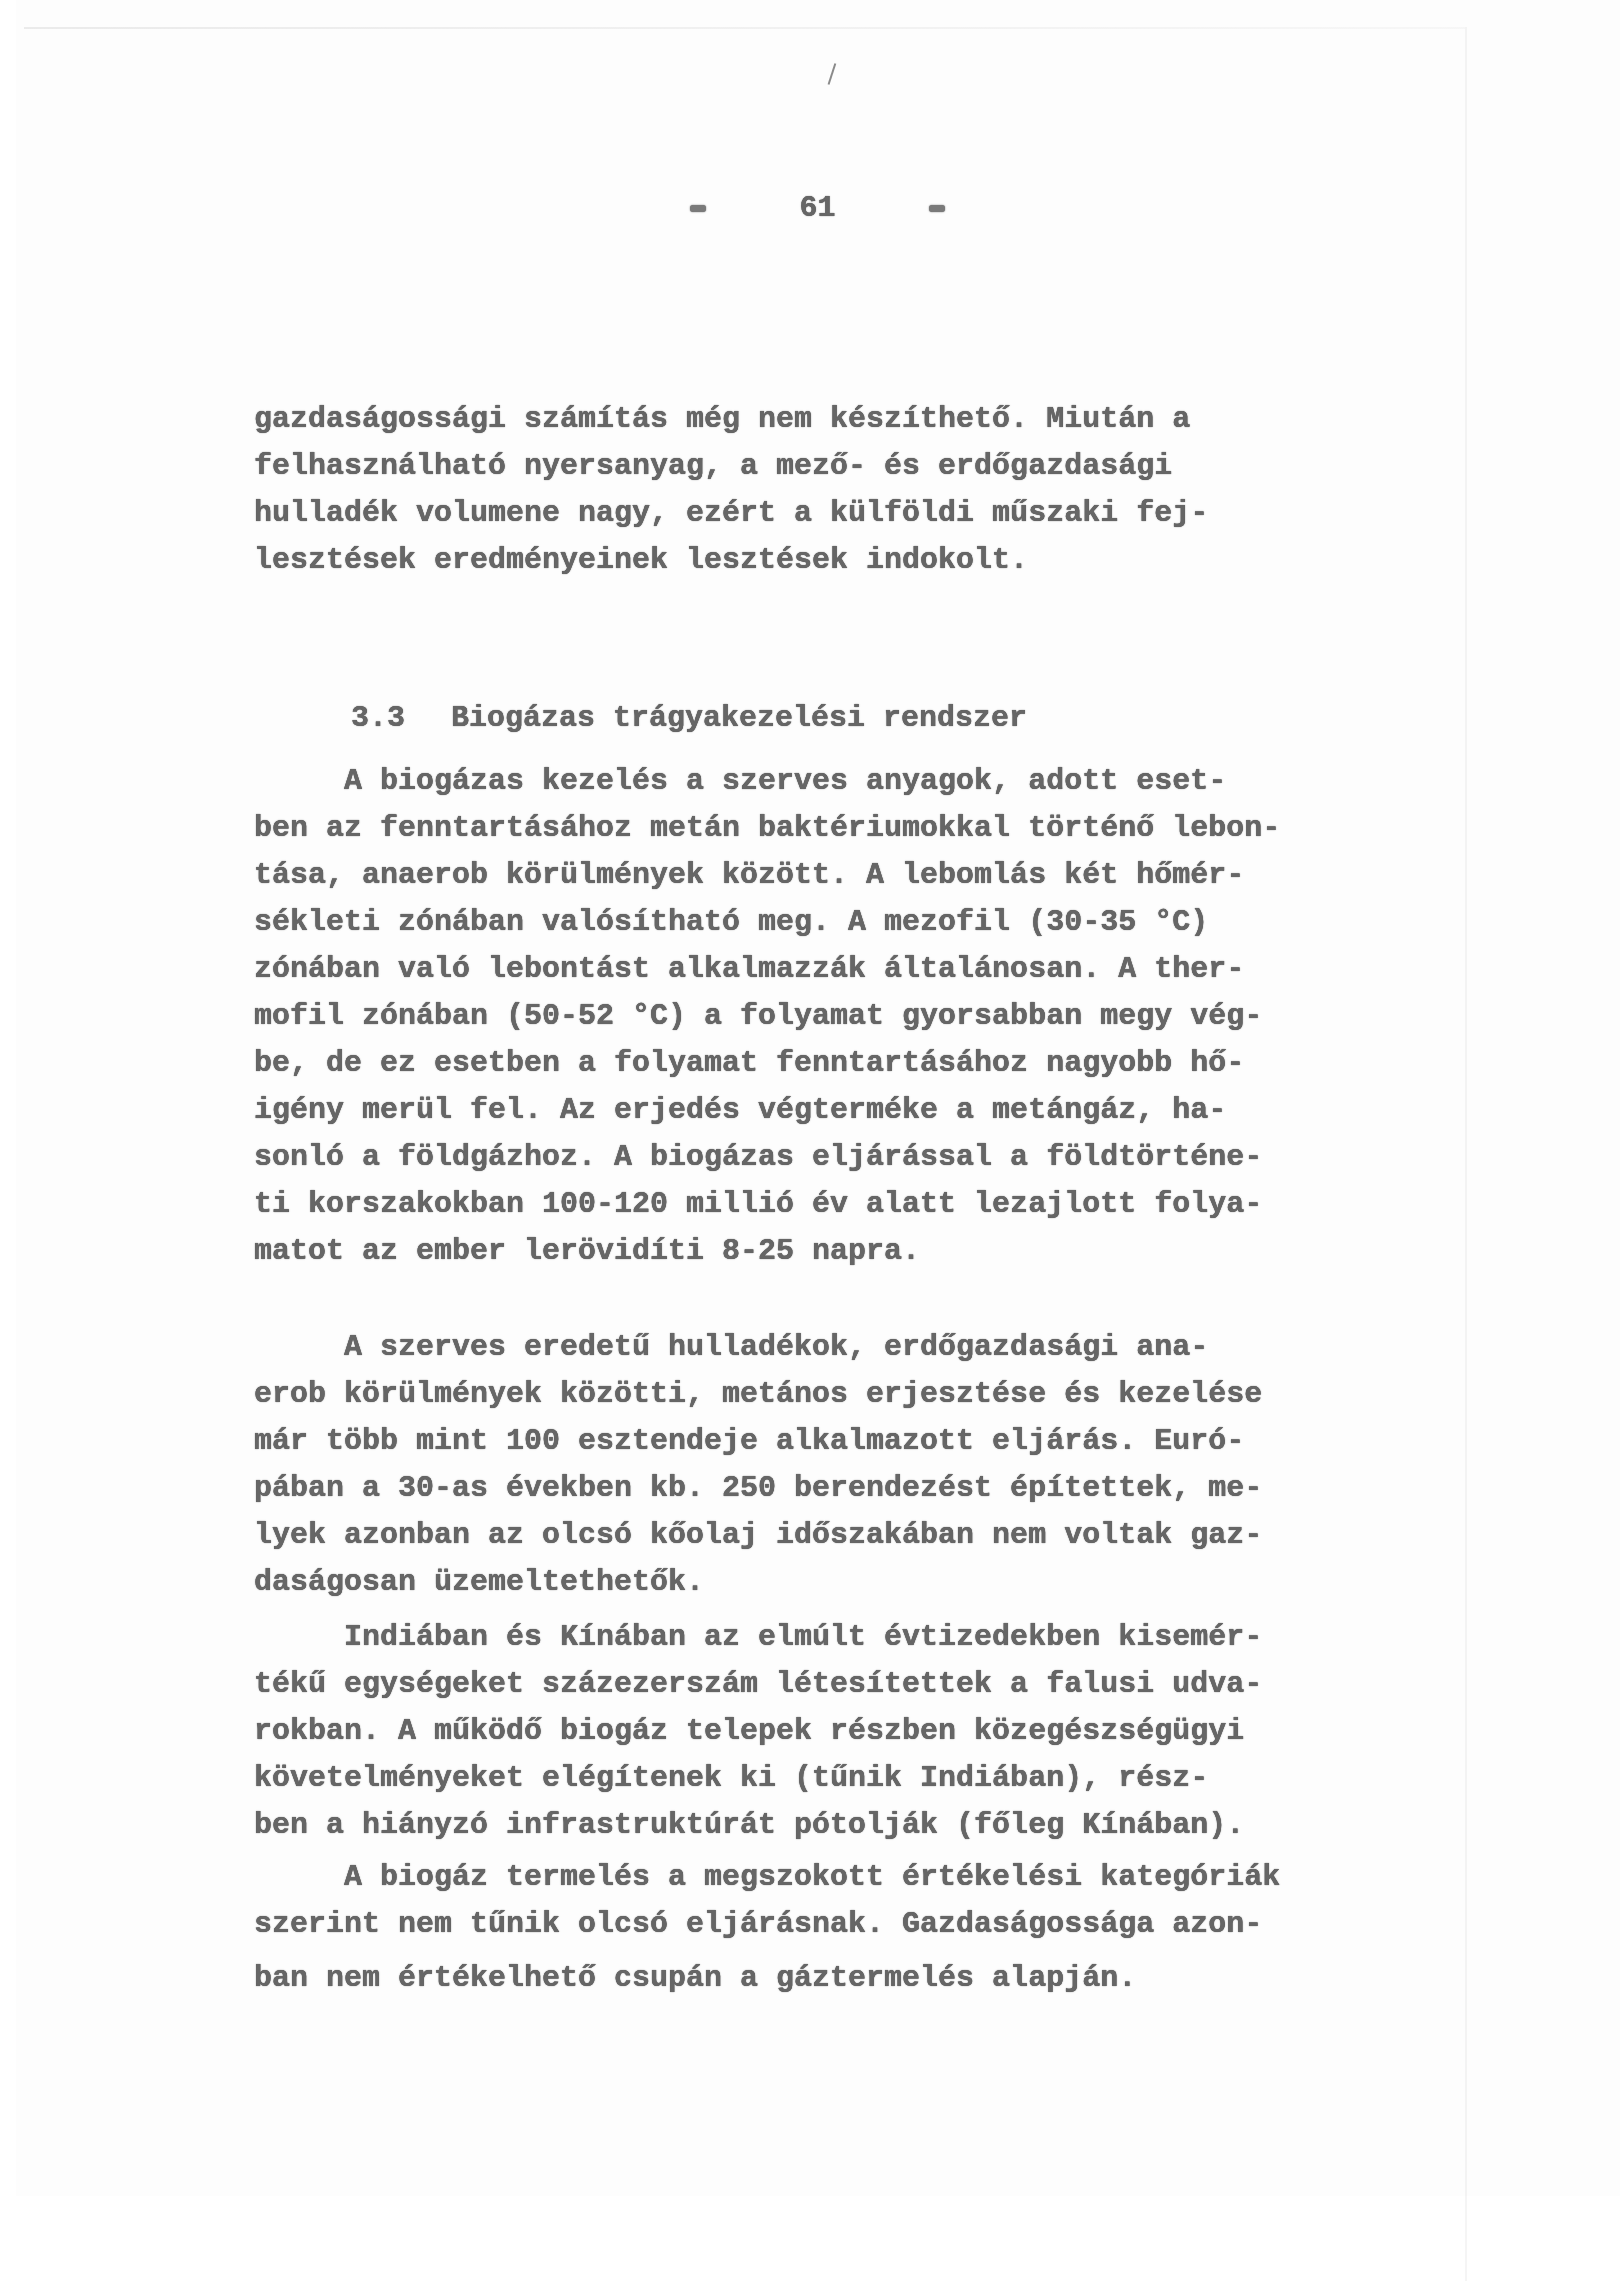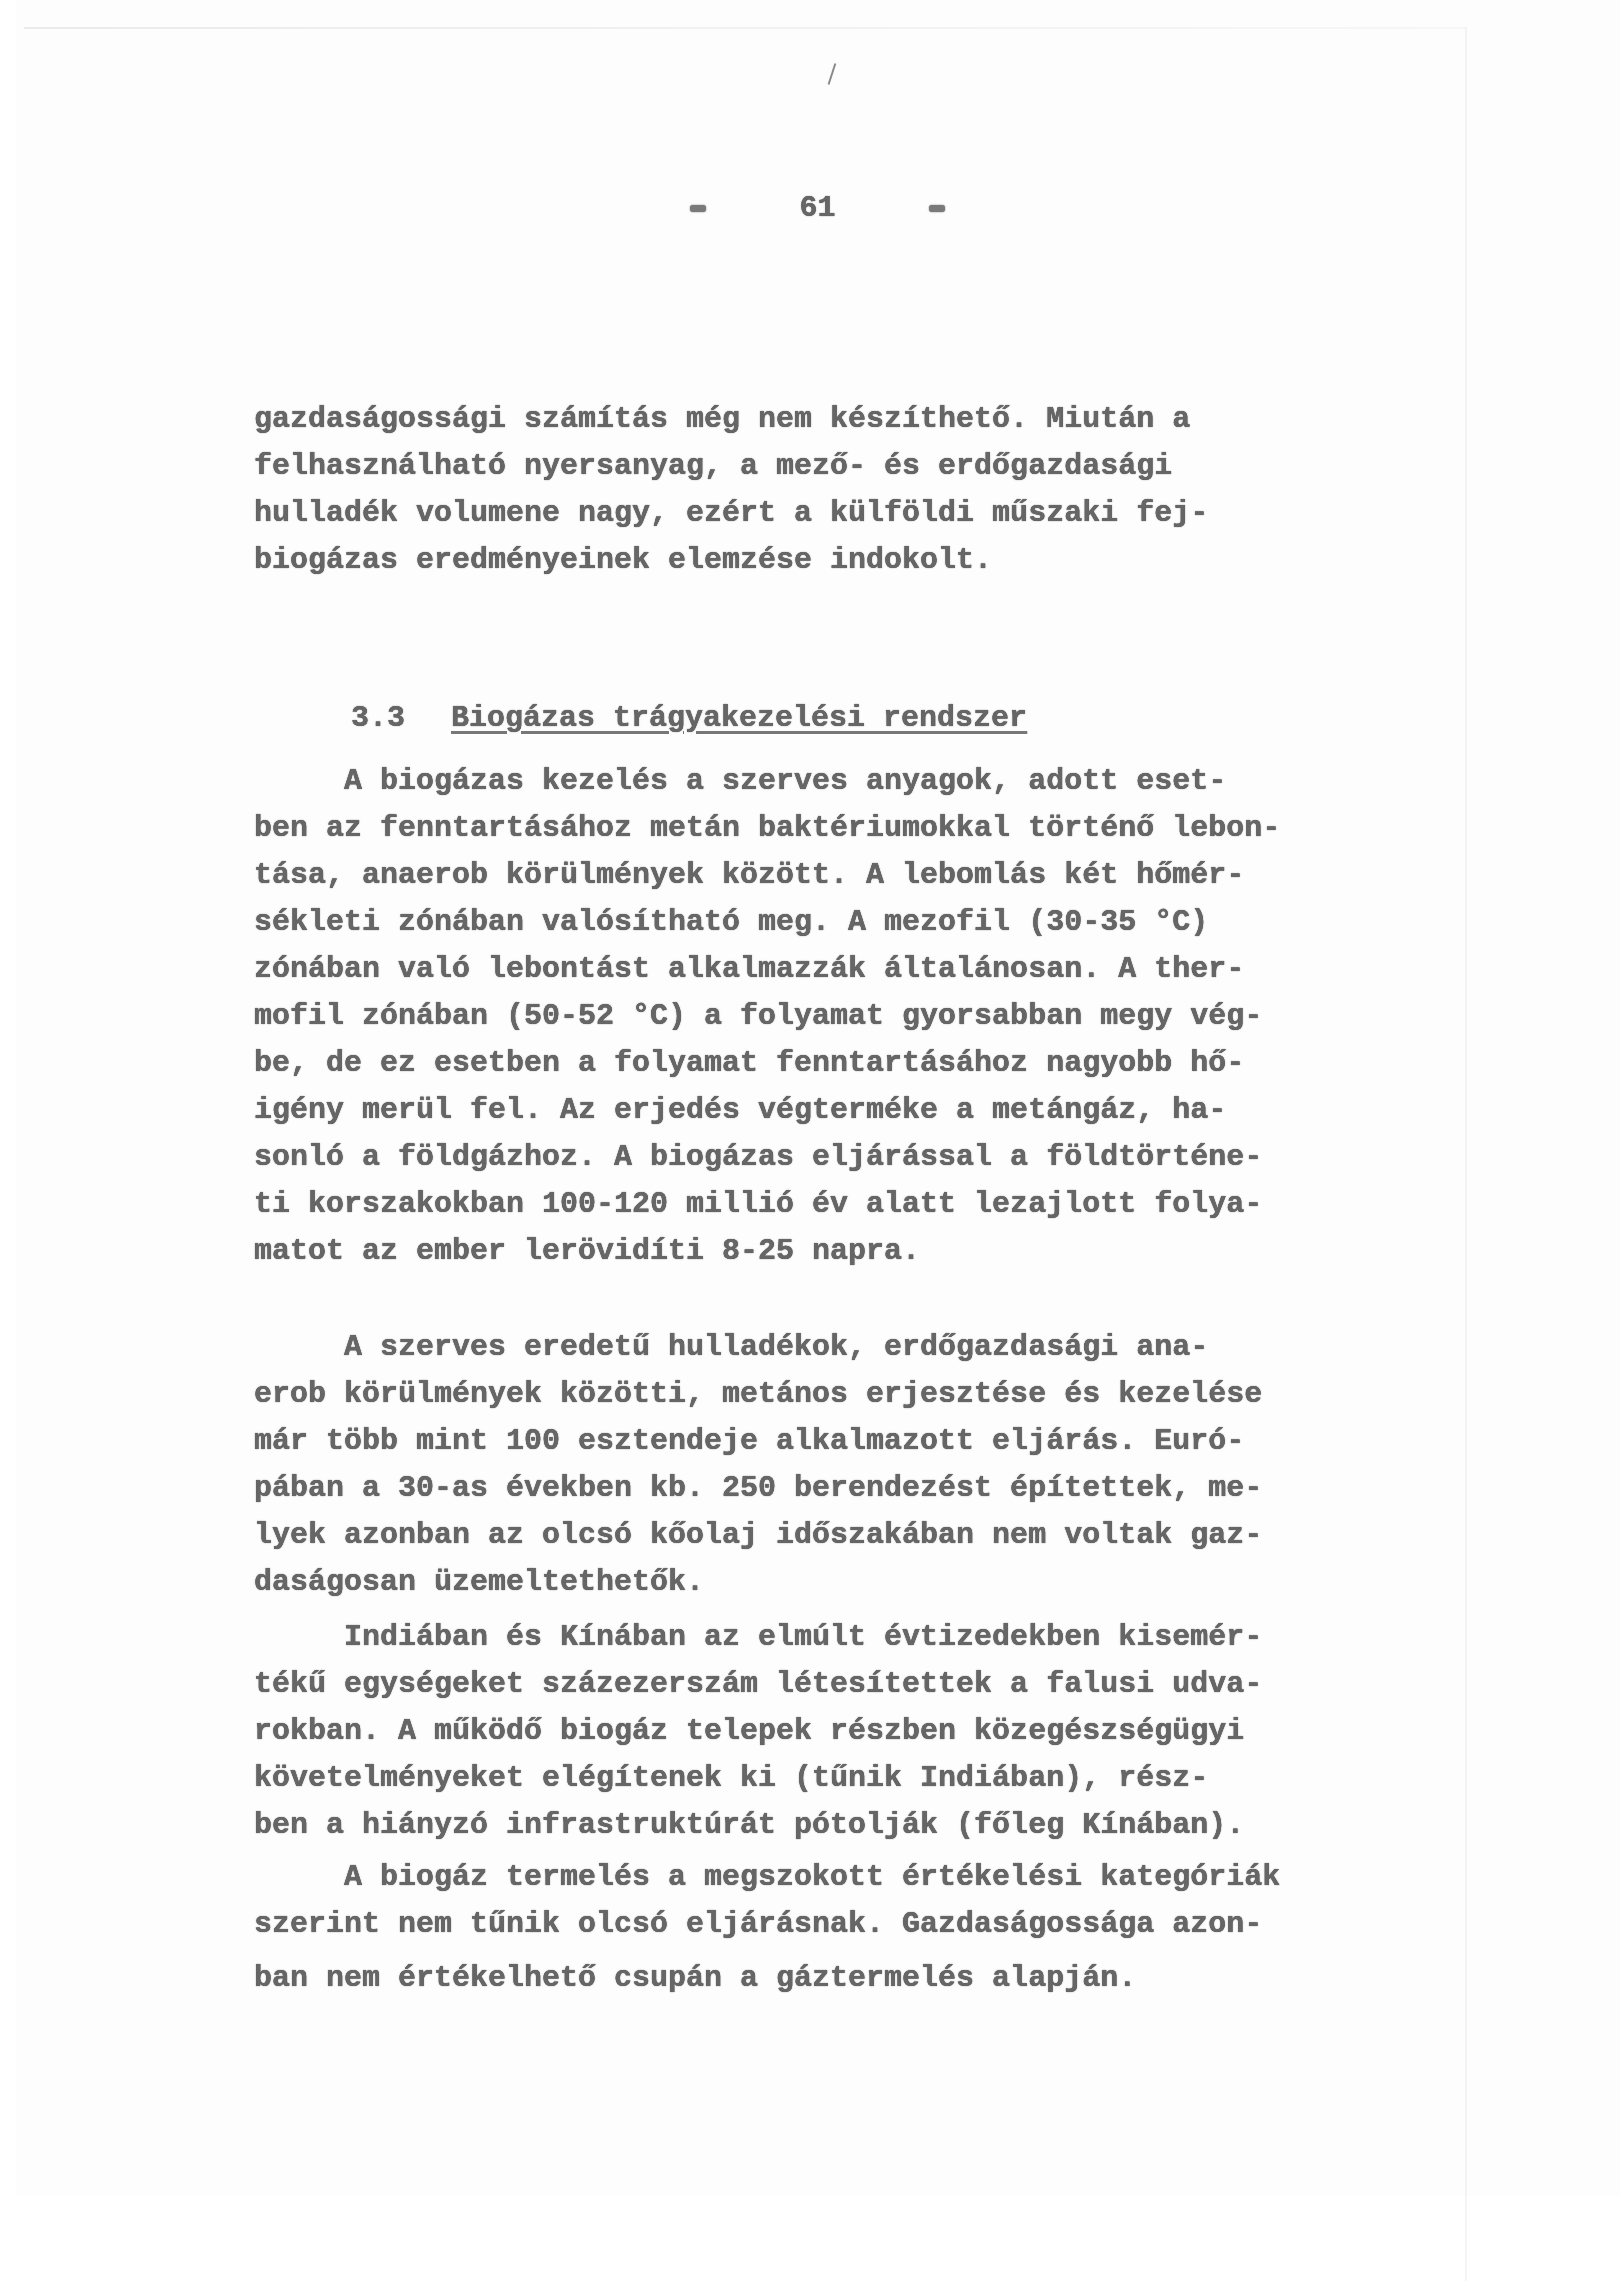--- a/index.html
+++ b/index.html
@@ -77,21 +77,20 @@
       top: 660px;
       height: 39px;
       line-height: 39px;
     }
     .heading .num {
       display: inline-block;
       width: 100px;
       margin-left: 23px;
     }
     .heading .title {
-      text-decoration: underline;
       text-decoration-thickness: 2.9px;
       text-underline-offset: 4.9px;
       text-decoration-color: #777777;
     }
   </style>
 </head>
 <body>
 
 <div class="page">
   <div class="scan-edge-top"></div>
@@ -101,21 +100,21 @@
   <div class="page-number typed">
     <span class="dash"></span>
     <span>61</span>
     <span class="dash"></span>
   </div>
 
   <div>
     <div class="line typed" style="top:400px">gazdaságossági számítás még nem készíthető. Miután a</div>
     <div class="line typed" style="top:447px">felhasználható nyersanyag, a mező- és erdőgazdasági</div>
     <div class="line typed" style="top:494px">hulladék volumene nagy, ezért a külföldi műszaki fej-</div>
-    <div class="line typed" style="top:541px">biogázas eredményeinek elemzése indokolt.</div>
+    <div class="line typed" style="top:541px">lesztések eredményeinek lesztések indokolt.</div>
   </div>
 
   <div class="heading typed">
     <span class="num">3.3</span><span class="title">Biogázas trágyakezelési rendszer</span>
   </div>
 
   <div>
     <div class="line typed" style="top:762px">     A biogázas kezelés a szerves anyagok, adott eset-</div>
     <div class="line typed" style="top:809px">ben az fenntartásához metán baktériumokkal történő lebon-</div>
     <div class="line typed" style="top:856px">tása, anaerob körülmények között. A lebomlás két hőmér-</div>

